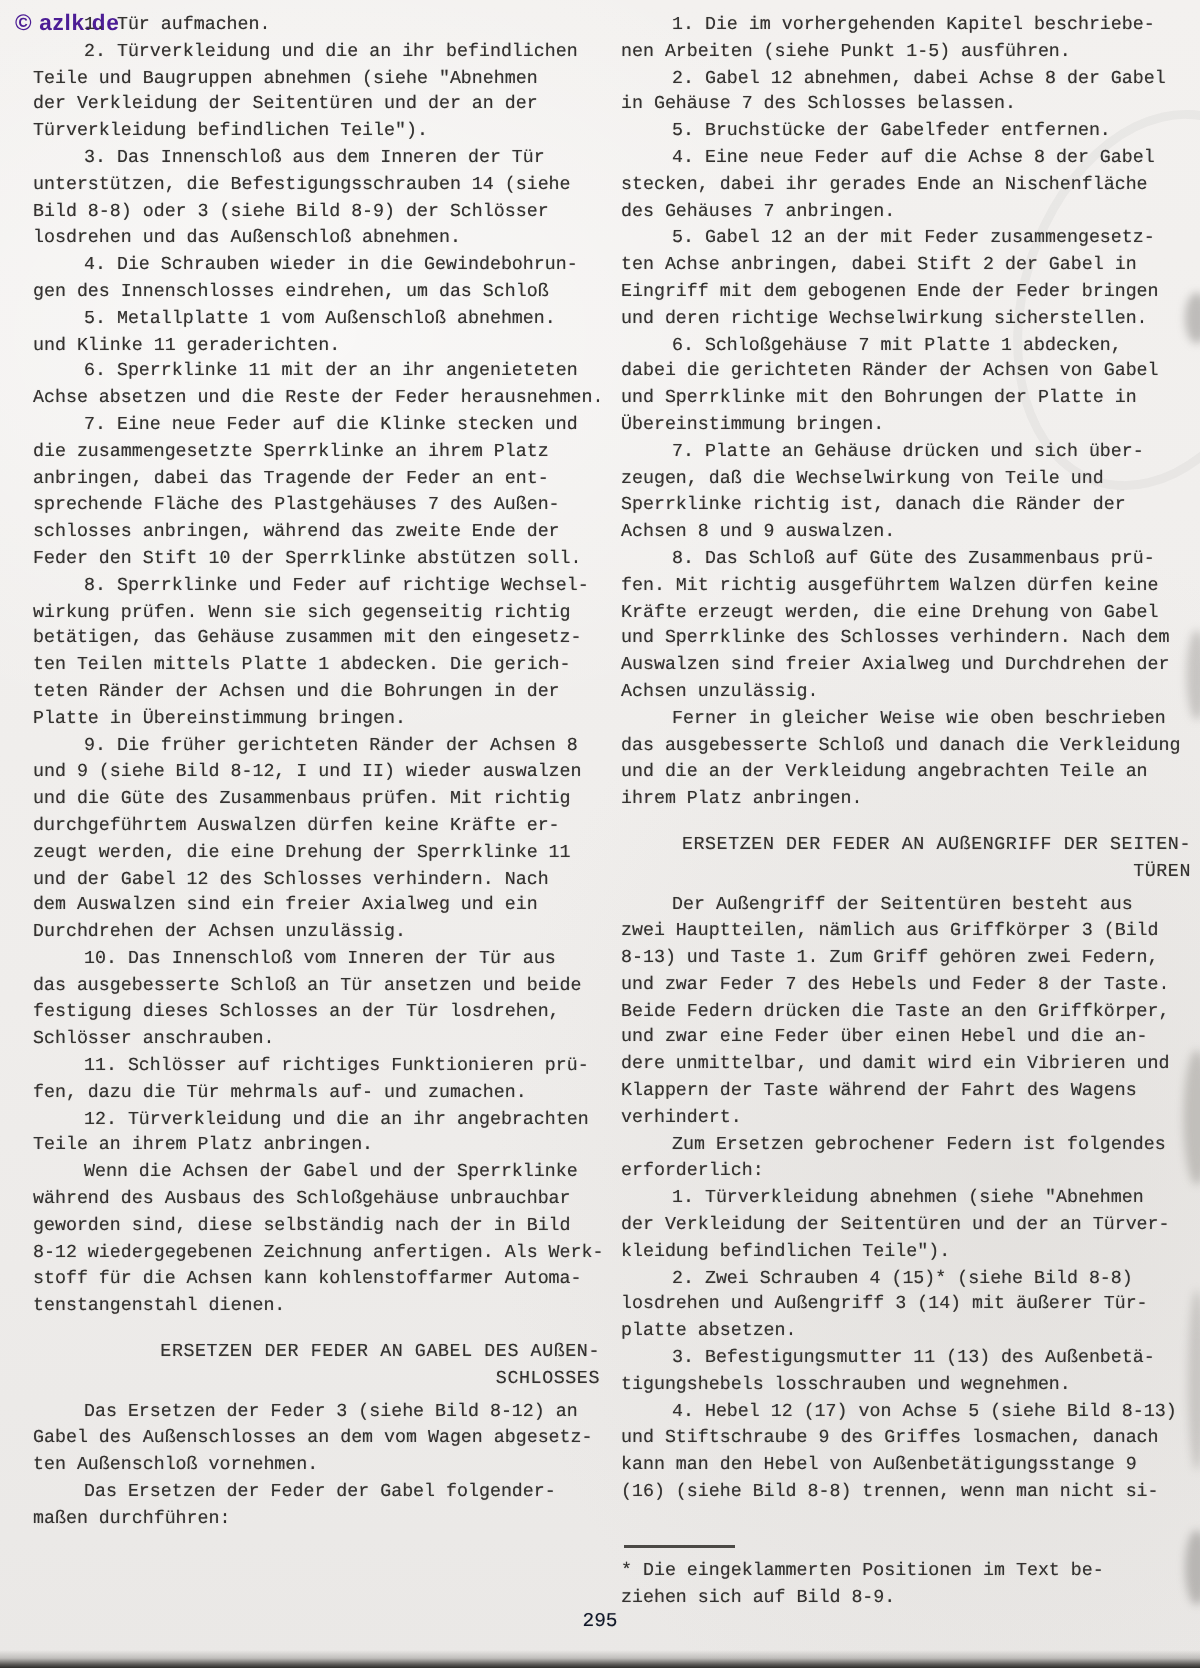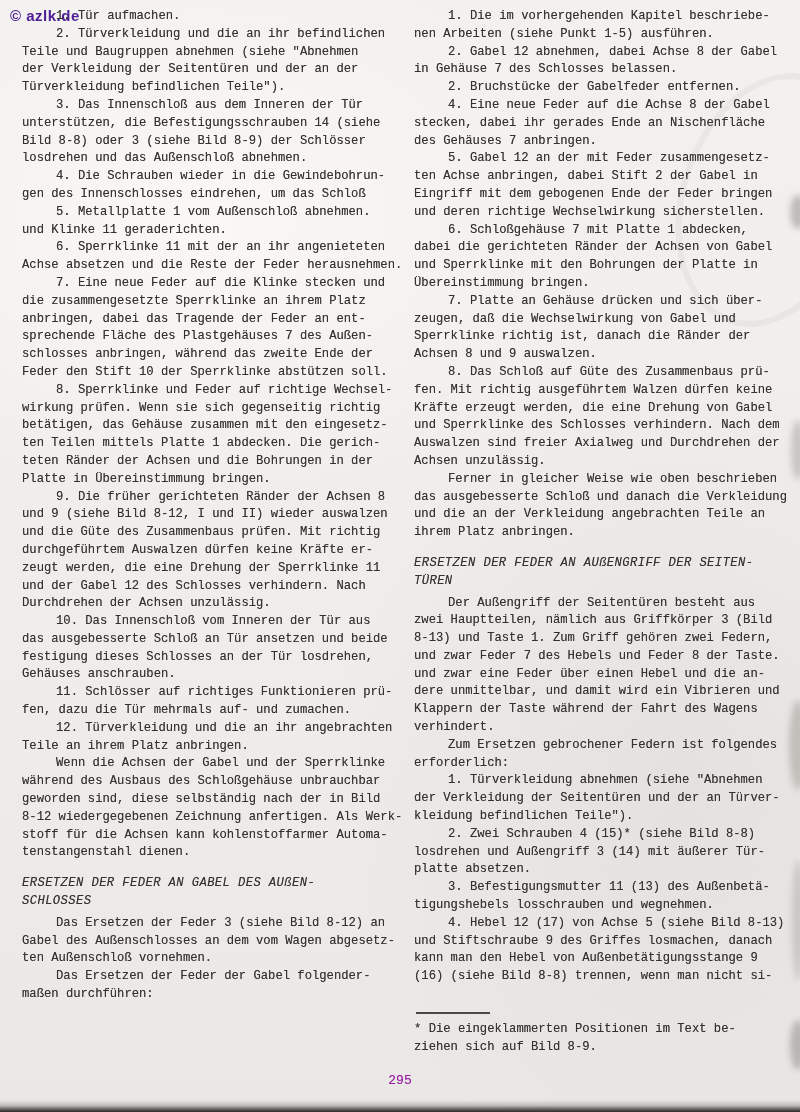--- a/index.html
+++ b/index.html
@@ -25,33 +25,33 @@
     position: absolute; top: 8px;
     font-size: 12.2px; line-height: 17.8px;
     color: #343230;
     text-shadow: 0 0 0.5px rgba(55,52,48,0.55);
   }
   .col-left  { left: 22px;  width: 378px; }
   .col-right { left: 414px; width: 380px; }
 
   .line { white-space: pre; min-height: 17.8px; }
   .block.para .line:first-child { text-indent: 34px; }
-  .block.heading { text-align: left; margin-top: 13px; margin-bottom: 4px; letter-spacing: 0.4px; font-style: italic; }
+  .block.heading { text-align: right; margin-top: 13px; margin-bottom: 4px; letter-spacing: 0.4px; }
   .block.footnote { margin-top: 26px; }
   .block.footnote .line:first-child { text-indent: 34px; }
   .footnote-rule {
     width: 74px; height: 0;
     border-top: 2px solid #4b4945;
     margin: 0 0 7px 2px;
   }
 
   .page-number {
     position: absolute; left: 0; right: 0; bottom: 24px;
     text-align: center;
-    font-size: 13px; color: #a21caf;
+    font-size: 13px; color: #0f172a;
     text-shadow: 0 0 0.5px rgba(70,68,64,0.5);
   }
 
   
   .bottom-scan-bar {
     position: absolute; left: 0; right: 0; bottom: 0; height: 12px;
     background: linear-gradient(to bottom, rgba(60,58,55,0) 0%, rgba(70,68,64,0.25) 45%, rgba(45,43,40,0.75) 80%, rgba(25,24,22,0.9) 100%);
   }
   .edge-smudge {
     position: absolute; border-radius: 50%;
@@ -121,27 +121,28 @@
         <div class="line">teten Ränder der Achsen und die Bohrungen in der</div>
         <div class="line">Platte in Übereinstimmung bringen.</div>
       </div>
       <div class="block para">
         <div class="line">9. Die früher gerichteten Ränder der Achsen 8</div>
         <div class="line">und 9 (siehe Bild 8-12, I und II) wieder auswalzen</div>
         <div class="line">und die Güte des Zusammenbaus prüfen. Mit richtig</div>
         <div class="line">durchgeführtem Auswalzen dürfen keine Kräfte er-</div>
         <div class="line">zeugt werden, die eine Drehung der Sperrklinke 11</div>
         <div class="line">und der Gabel 12 des Schlosses verhindern. Nach</div>
+        <div class="line">dem Auswalzen sind ein freier Axialweg und ein</div>
         <div class="line">Durchdrehen der Achsen unzulässig.</div>
       </div>
       <div class="block para">
         <div class="line">10. Das Innenschloß vom Inneren der Tür aus</div>
         <div class="line">das ausgebesserte Schloß an Tür ansetzen und beide</div>
         <div class="line">festigung dieses Schlosses an der Tür losdrehen,</div>
-        <div class="line">Gehäuses anschrauben.</div>
+        <div class="line">Schlösser anschrauben.</div>
       </div>
       <div class="block para">
         <div class="line">11. Schlösser auf richtiges Funktionieren prü-</div>
         <div class="line">fen, dazu die Tür mehrmals auf- und zumachen.</div>
       </div>
       <div class="block para">
         <div class="line">12. Türverkleidung und die an ihr angebrachten</div>
         <div class="line">Teile an ihrem Platz anbringen.</div>
       </div>
       <div class="block para">
@@ -169,42 +170,42 @@
   <div class="col col-right" id="col-right">
       <div class="block para">
         <div class="line">1. Die im vorhergehenden Kapitel beschriebe-</div>
         <div class="line">nen Arbeiten (siehe Punkt 1-5) ausführen.</div>
       </div>
       <div class="block para">
         <div class="line">2. Gabel 12 abnehmen, dabei Achse 8 der Gabel</div>
         <div class="line">in Gehäuse 7 des Schlosses belassen.</div>
       </div>
       <div class="block para">
-        <div class="line">2. Bruchstücke der Gabelfeder entfernen.</div>
+        <div class="line">5. Bruchstücke der Gabelfeder entfernen.</div>
       </div>
       <div class="block para">
         <div class="line">4. Eine neue Feder auf die Achse 8 der Gabel</div>
         <div class="line">stecken, dabei ihr gerades Ende an Nischenfläche</div>
         <div class="line">des Gehäuses 7 anbringen.</div>
       </div>
       <div class="block para">
         <div class="line">5. Gabel 12 an der mit Feder zusammengesetz-</div>
         <div class="line">ten Achse anbringen, dabei Stift 2 der Gabel in</div>
         <div class="line">Eingriff mit dem gebogenen Ende der Feder bringen</div>
         <div class="line">und deren richtige Wechselwirkung sicherstellen.</div>
       </div>
       <div class="block para">
         <div class="line">6. Schloßgehäuse 7 mit Platte 1 abdecken,</div>
         <div class="line">dabei die gerichteten Ränder der Achsen von Gabel</div>
         <div class="line">und Sperrklinke mit den Bohrungen der Platte in</div>
         <div class="line">Übereinstimmung bringen.</div>
       </div>
       <div class="block para">
         <div class="line">7. Platte an Gehäuse drücken und sich über-</div>
-        <div class="line">zeugen, daß die Wechselwirkung von Gabel und</div>
+        <div class="line">zeugen, daß die Wechselwirkung von Teile und</div>
         <div class="line">Sperrklinke richtig ist, danach die Ränder der</div>
         <div class="line">Achsen 8 und 9 auswalzen.</div>
       </div>
       <div class="block para">
         <div class="line">8. Das Schloß auf Güte des Zusammenbaus prü-</div>
         <div class="line">fen. Mit richtig ausgeführtem Walzen dürfen keine</div>
         <div class="line">Kräfte erzeugt werden, die eine Drehung von Gabel</div>
         <div class="line">und Sperrklinke des Schlosses verhindern. Nach dem</div>
         <div class="line">Auswalzen sind freier Axialweg und Durchdrehen der</div>
         <div class="line">Achsen unzulässig.</div>
@@ -217,20 +218,21 @@
       </div>
       <div class="block heading">
         <div class="line">ERSETZEN DER FEDER AN AUßENGRIFF DER SEITEN-</div>
         <div class="line">TÜREN</div>
       </div>
       <div class="block para">
         <div class="line">Der Außengriff der Seitentüren besteht aus</div>
         <div class="line">zwei Hauptteilen, nämlich aus Griffkörper 3 (Bild</div>
         <div class="line">8-13) und Taste 1. Zum Griff gehören zwei Federn,</div>
         <div class="line">und zwar Feder 7 des Hebels und Feder 8 der Taste.</div>
+        <div class="line">Beide Federn drücken die Taste an den Griffkörper,</div>
         <div class="line">und zwar eine Feder über einen Hebel und die an-</div>
         <div class="line">dere unmittelbar, und damit wird ein Vibrieren und</div>
         <div class="line">Klappern der Taste während der Fahrt des Wagens</div>
         <div class="line">verhindert.</div>
       </div>
       <div class="block para">
         <div class="line">Zum Ersetzen gebrochener Federn ist folgendes</div>
         <div class="line">erforderlich:</div>
       </div>
       <div class="block para">

